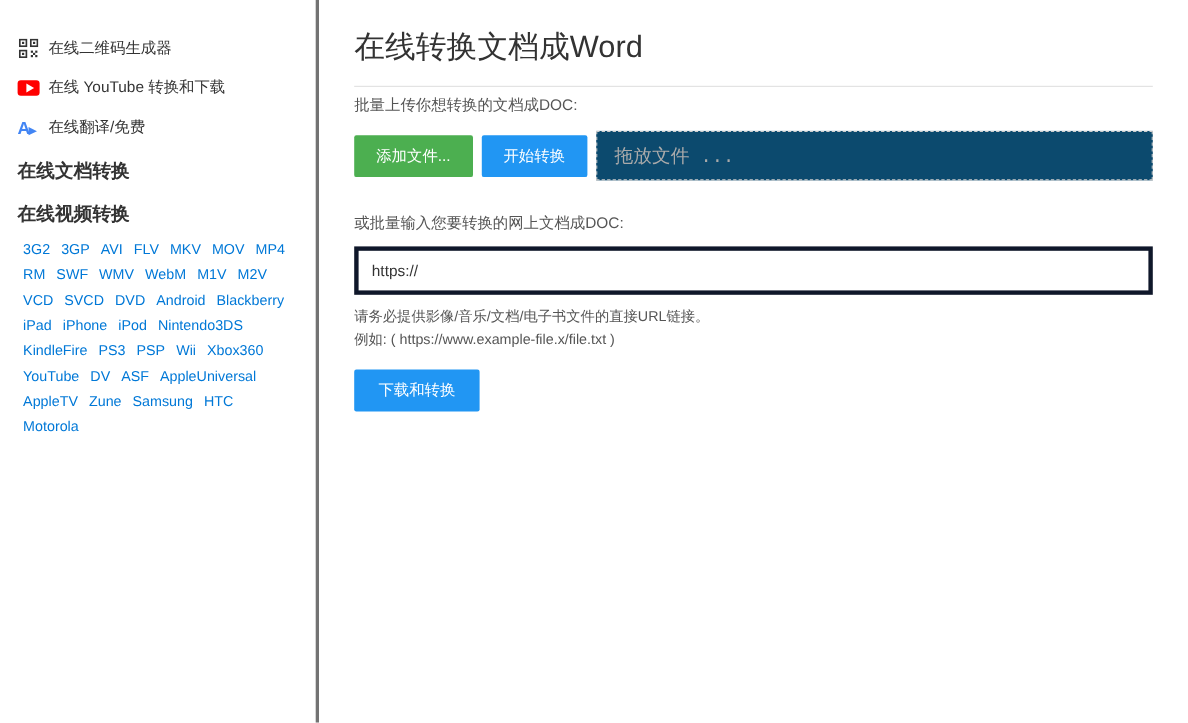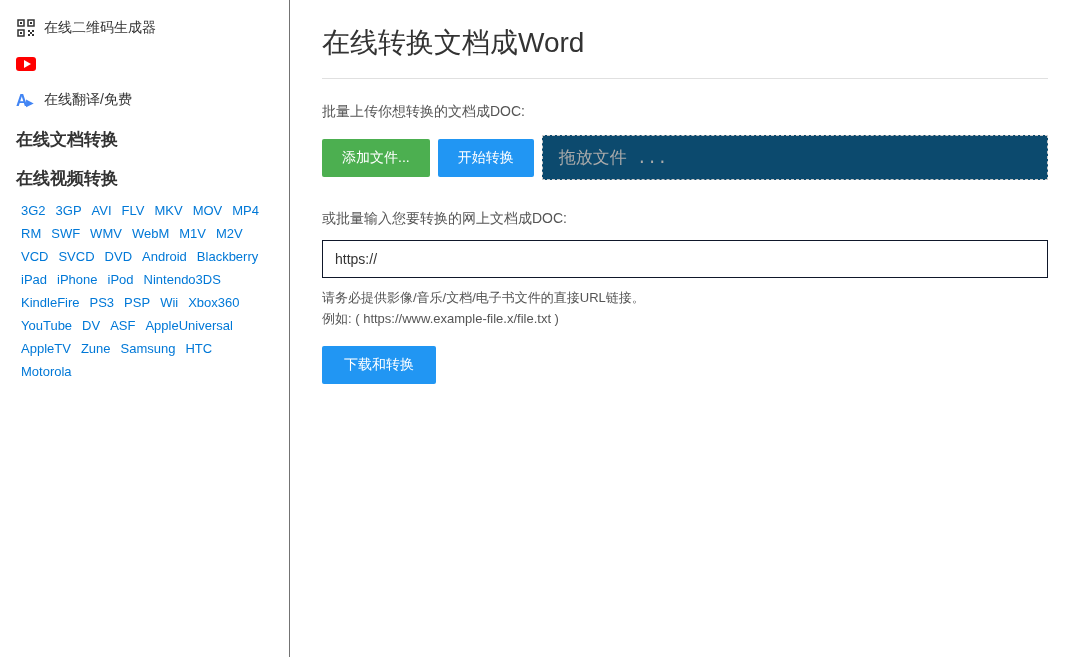--- a/index.html
+++ b/index.html
@@ -11,23 +11,23 @@
       height: 657px;
       width: 1080px;
       overflow: hidden;
       background: #fff;
     }
 
     
     #sidebar {
       width: 290px;
       min-width: 290px;
-      border-right: 1px solid #737373;
+      border-right: 3px solid #737373;
       overflow-y: auto;
-      padding: 10px 0;
+      padding: 26px 0;
       background: #fff;
     }
 
     .sidebar-menu-item {
       display: flex;
       align-items: center;
       padding: 8px 16px;
       cursor: pointer;
       color: #333;
       font-size: 14px;
@@ -70,21 +70,21 @@
       flex: 1;
       padding: 24px 32px;
       overflow-y: auto;
       background: #fff;
     }
 
     .page-title {
       font-size: 28px;
       font-weight: 300;
       color: #333;
-      margin-bottom: 24px;
+      margin-bottom: 8px;
       border-bottom: 1px solid #e0e0e0;
       padding-bottom: 16px;
     }
 
     .section-label {
       font-size: 14px;
       color: #555;
       margin-bottom: 14px;
     }
 
@@ -134,21 +134,21 @@
 
     .url-label {
       font-size: 14px;
       color: #555;
       margin-bottom: 12px;
     }
 
     .url-input {
       width: 100%;
       padding: 10px 12px;
-      border: 1px solid #0f172a;
+      border: 4px solid #0f172a;
       font-size: 14px;
       color: #333;
       outline: none;
       margin-bottom: 10px;
     }
 
     .url-hint {
       font-size: 13px;
       color: #555;
       margin-bottom: 16px;
@@ -205,20 +205,21 @@
         <rect x="13" y="13" width="2" height="2" fill="#333"></rect>
       </svg>
     </span>
     <span>在线二维码生成器</span>
   </div>
 
   <div class="sidebar-menu-item">
     <span class="sidebar-icon">
       <span class="icon-youtube"></span>
     </span>
+    <span>在线 YouTube 转换和下载</span>
   </div>
 
   <div class="sidebar-menu-item">
     <span class="sidebar-icon">
       <svg width="20" height="20" viewBox="0 0 20 20">
         <text x="0" y="16" font-size="16" fill="#4285f4" font-weight="bold">A</text>
         <text x="10" y="16" font-size="10" fill="#4285f4">▶</text>
       </svg>
     </span>
     <span>在线翻译/免费</span>

